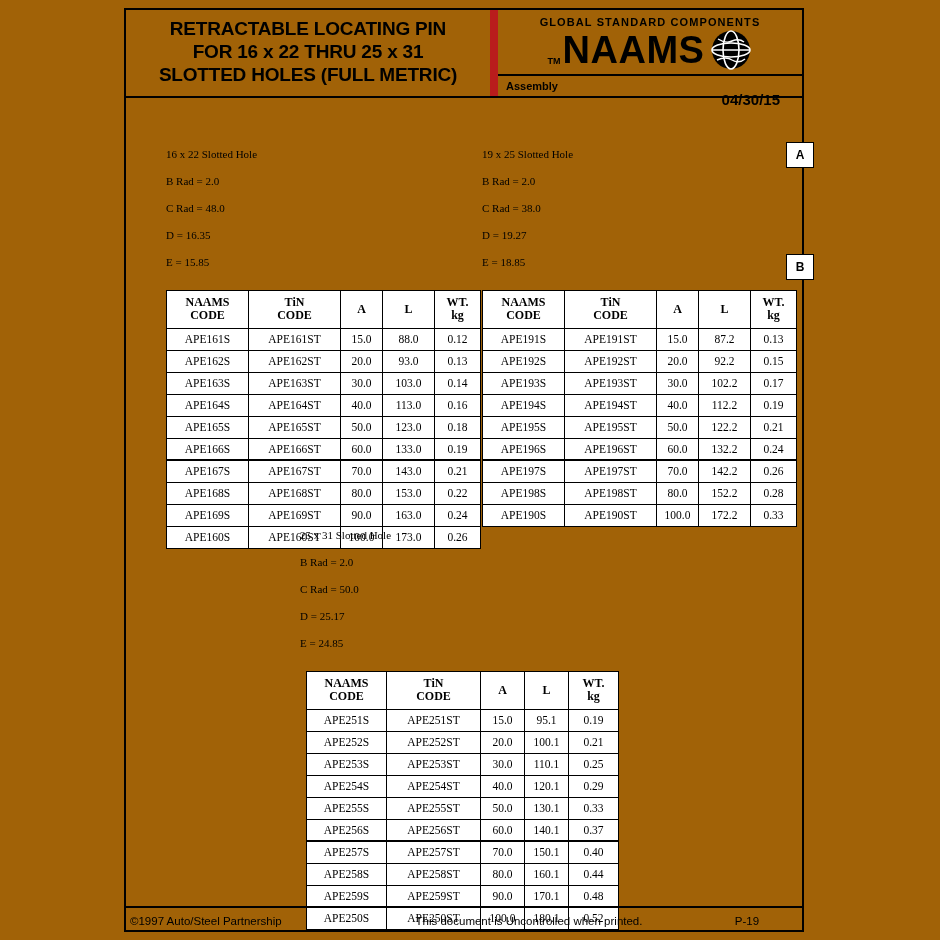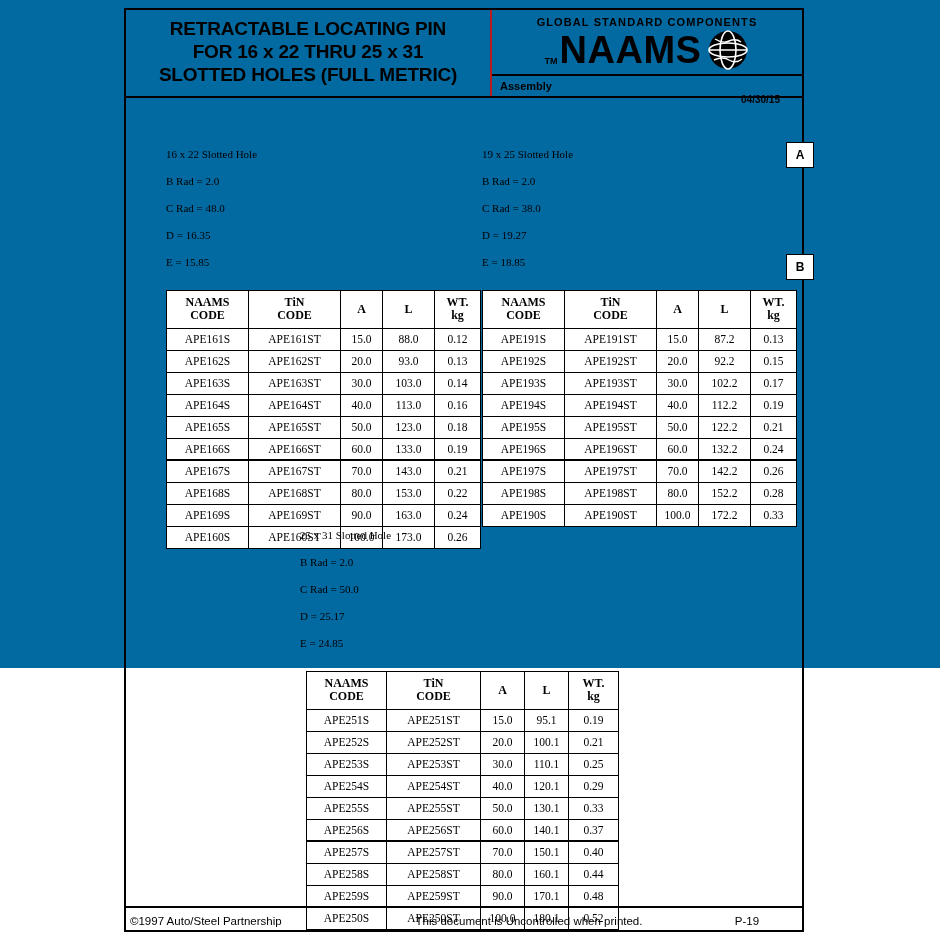--- a/index.html
+++ b/index.html
@@ -11,22 +11,22 @@
     width: 940px;
     height: 940px;
     font-family: "Liberation Sans", sans-serif;
     color: #000;
     position: relative;
     overflow: hidden;
   }
   .page {
     position: absolute;
     left: 0; top: 0;
-    width: 940px; height: 668px;
-    background: #0369a1;
+    width: 940px; height: 940px;
+    background: #a16207;
   }
   
   .doc-frame {
     position: absolute;
     left: 124px;
     top: 8px;
     width: 680px;
     height: 924px;
     border: 2px solid #000;
     box-sizing: border-box;
@@ -49,21 +49,21 @@
     text-align: center;
   }
   .title-left div {
     font-size: 19px;
     font-weight: bold;
     line-height: 23px;
     letter-spacing: -0.2px;
   }
   .title-right {
     flex: 1;
-    border-left: 2px solid #b91c1c;
+    border-left: 8px solid #b91c1c;
     box-sizing: border-box;
     position: relative;
   }
   .gsc-line {
     position: absolute;
     top: 6px;
     left: 0;
     width: 100%;
     text-align: center;
     font-size: 11px;
@@ -111,21 +111,21 @@
     display: flex;
     align-items: center;
   }
   .title-sub .assembly {
     font-size: 11px;
     font-weight: bold;
     padding-left: 8px;
     flex: 1;
   }
   .title-sub .date {
-    font-size: 10px;
+    font-size: 15px;
     font-weight: bold;
     padding-right: 22px;
     margin-top: 26px;
   }
 
   
   .zone-marker {
     position: absolute;
     width: 28px;
     height: 26px;

